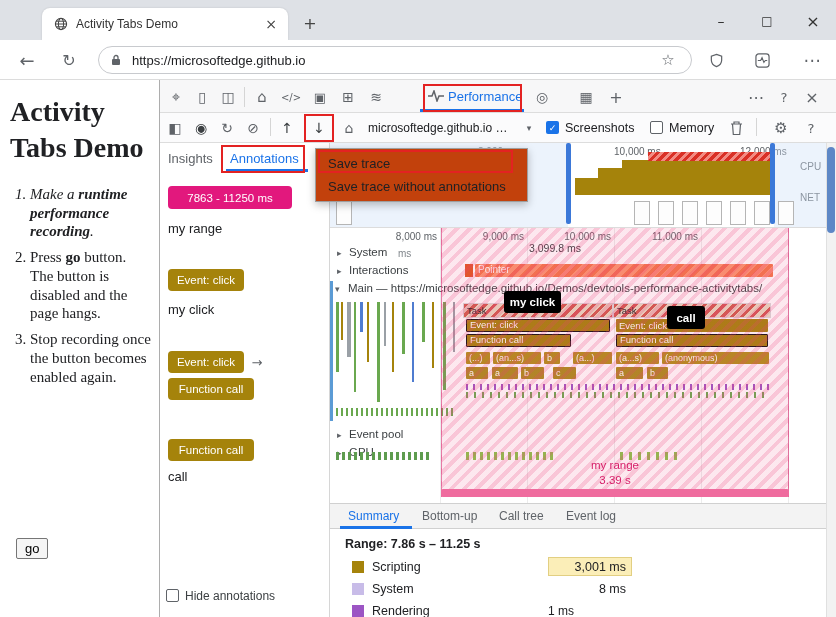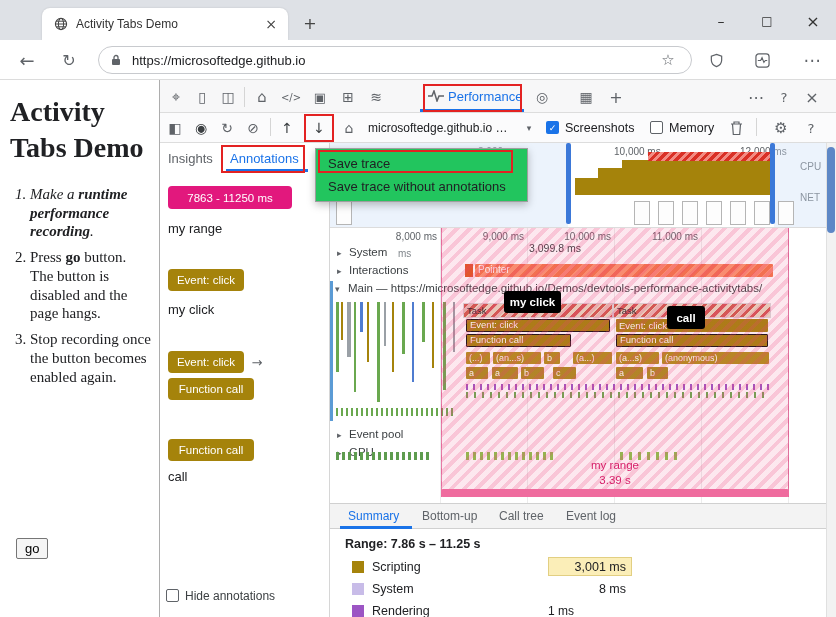--- a/index.html
+++ b/index.html
@@ -282,21 +282,21 @@
   <div class="p" style="left:352px;top:583px;width:12px;height:12px;background:#c8bce8;"></div>
   <span class="p" style="left:372px;top:582px;font-size:12.5px;">System</span>
   <span class="p" style="left:548px;top:582px;width:78px;text-align:right;font-size:12.5px;">8 ms</span>
   <div class="p" style="left:352px;top:605px;width:12px;height:12px;background:#9c55c4;"></div>
   <span class="p" style="left:372px;top:604px;font-size:12.5px;">Rendering</span>
   <span class="p" style="left:548px;top:604px;width:78px;text-align:left;font-size:12px;">1 ms</span>
 
   <div class="p" style="left:826px;top:143px;width:10px;height:474px;background:#f2f2f2;border-left:1px solid #e0e0e0;"></div>
   <div class="p" style="left:827px;top:147px;width:8px;height:86px;background:#5d87c6;border-radius:4px;"></div>
 
-  <div class="p" style="left:315px;top:148px;width:213px;height:54px;background:#22c55e;border:1px solid #9e9e9e;box-shadow:0 3px 8px rgba(0,0,0,.25);z-index:30;padding-top:3px;">
+  <div class="p" style="left:315px;top:148px;width:213px;height:54px;background:#c2410c;border:1px solid #9e9e9e;box-shadow:0 3px 8px rgba(0,0,0,.25);z-index:30;padding-top:3px;">
     <div class="menu-item">Save trace</div>
     <div class="menu-item">Save trace without annotations</div>
   </div>
 
   <div class="redbox" style="left:423px;top:84px;width:99px;height:28px;"></div>
   <div class="redbox" style="left:304px;top:114px;width:30px;height:28px;"></div>
   <div class="redbox" style="left:221px;top:145px;width:84px;height:28px;"></div>
   <div class="redbox" style="left:318px;top:150px;width:195px;height:23px;"></div>
 
 </div>

